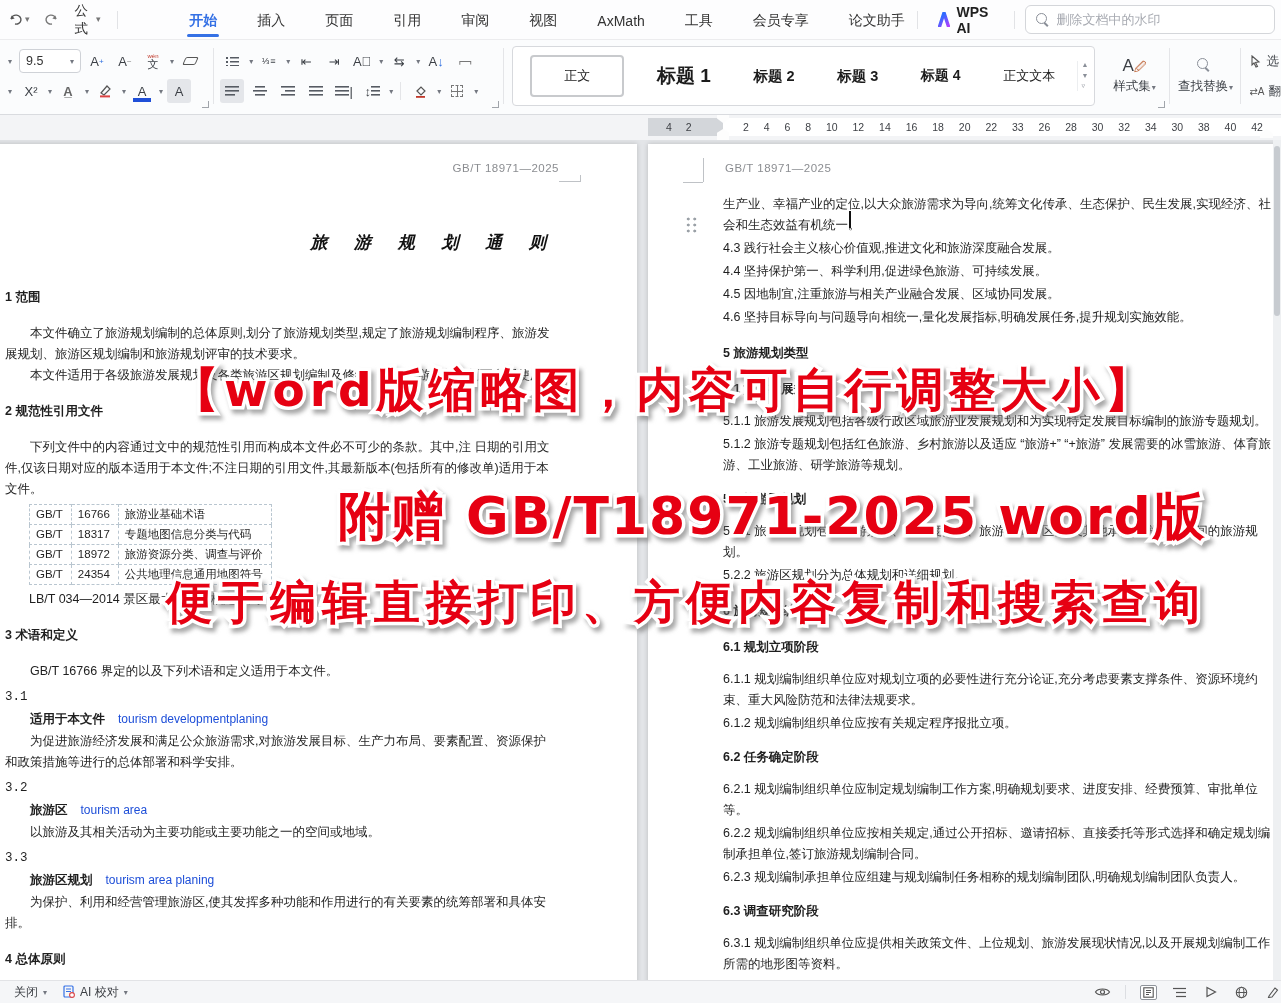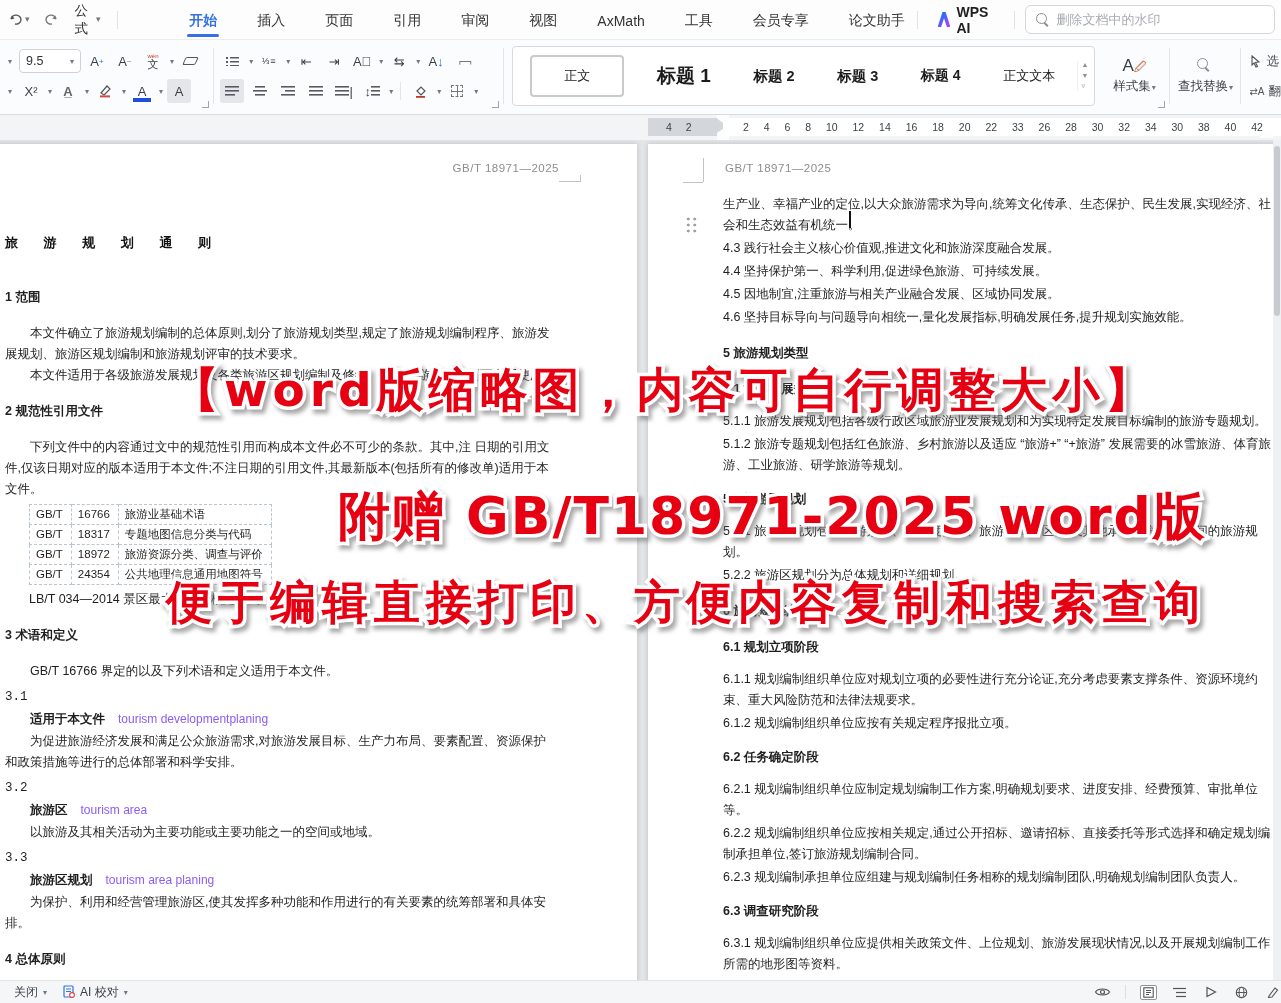--- a/index.html
+++ b/index.html
@@ -97,28 +97,28 @@
   .page-right .pg-header { left:77px; }
   .hmark-l { position:absolute; top:37px; right:56px; width:22px; height:1px; background:#bfc2c6; }
   .hmark-l::before { content:""; position:absolute; right:0; top:-6px; width:1px; height:6px; background:#bfc2c6; }
   .hmark-r { position:absolute; top:14px; left:55px; width:1px; height:24px; background:#bfc2c6; }
   .hmark-r::after { content:""; position:absolute; left:-20px; top:24px; width:20px; height:1px; background:#bfc2c6; }
 
   .pg-body { position:relative; font-size:12.5px; line-height:21px; color:#1f1f1f; }
   .page-left .pg-body { padding-top:88px; }
   .page-right .pg-body { padding-top:48px; }
   .blk { margin:0; }
-  .blk.h1c { text-align:left; font-size:13px; font-weight:bold; letter-spacing:11px; margin:0 0 34px; color:#111; }
+  .blk.h1c { text-align:right; font-size:17px; font-weight:bold; letter-spacing:11px; margin:0 0 34px; color:#111;font-style:italic; }
   .blk.h { font-weight:bold; margin:15px 0 15px; }
   .blk.h2 { font-weight:bold; margin:13px 0 11px; }
   .blk.p { text-indent:2em; }
   .blk.pn { margin:2px 0; }
   .blk.num { margin-top:5px;font-family:Liberation Mono, monospace; }
   .blk.term { text-indent:2em; font-weight:bold; margin:1px 0; }
-  .blk.term .b-en { font-weight:normal; margin-left:13px; font-size:12px; color:#8b5cf6; }
+  .blk.term .b-en { font-weight:normal; margin-left:13px; font-size:12px; color:#1d4ed8; }
   .blk.ref { margin:3px 0 3px 24px; }
   .reftable { border-collapse:collapse; margin:4px 0 4px 24px; }
   .reftable td { border:1px dashed #b9c6d0; font-size:11.5px; line-height:15px; padding:2px 8px 2px 6px; color:#1f1f1f; white-space:nowrap; }
 
   
   .wm { position:absolute; z-index:40; color:#e60012; font-weight:bold; font-family:"DejaVu Sans","Liberation Sans",sans-serif; white-space:nowrap; -webkit-text-stroke:7px #fff; paint-order:stroke fill; filter:drop-shadow(3px 4px 2px rgba(110,110,110,.6)); }
   .wm1 { left:172px; top:219px; font-size:47px; letter-spacing:5px; }
   .wm2 { left:338px; top:342px; font-size:52px; letter-spacing:2px; }
   .wm3 { left:166px; top:432px; font-size:46px; letter-spacing:6px; }
 

